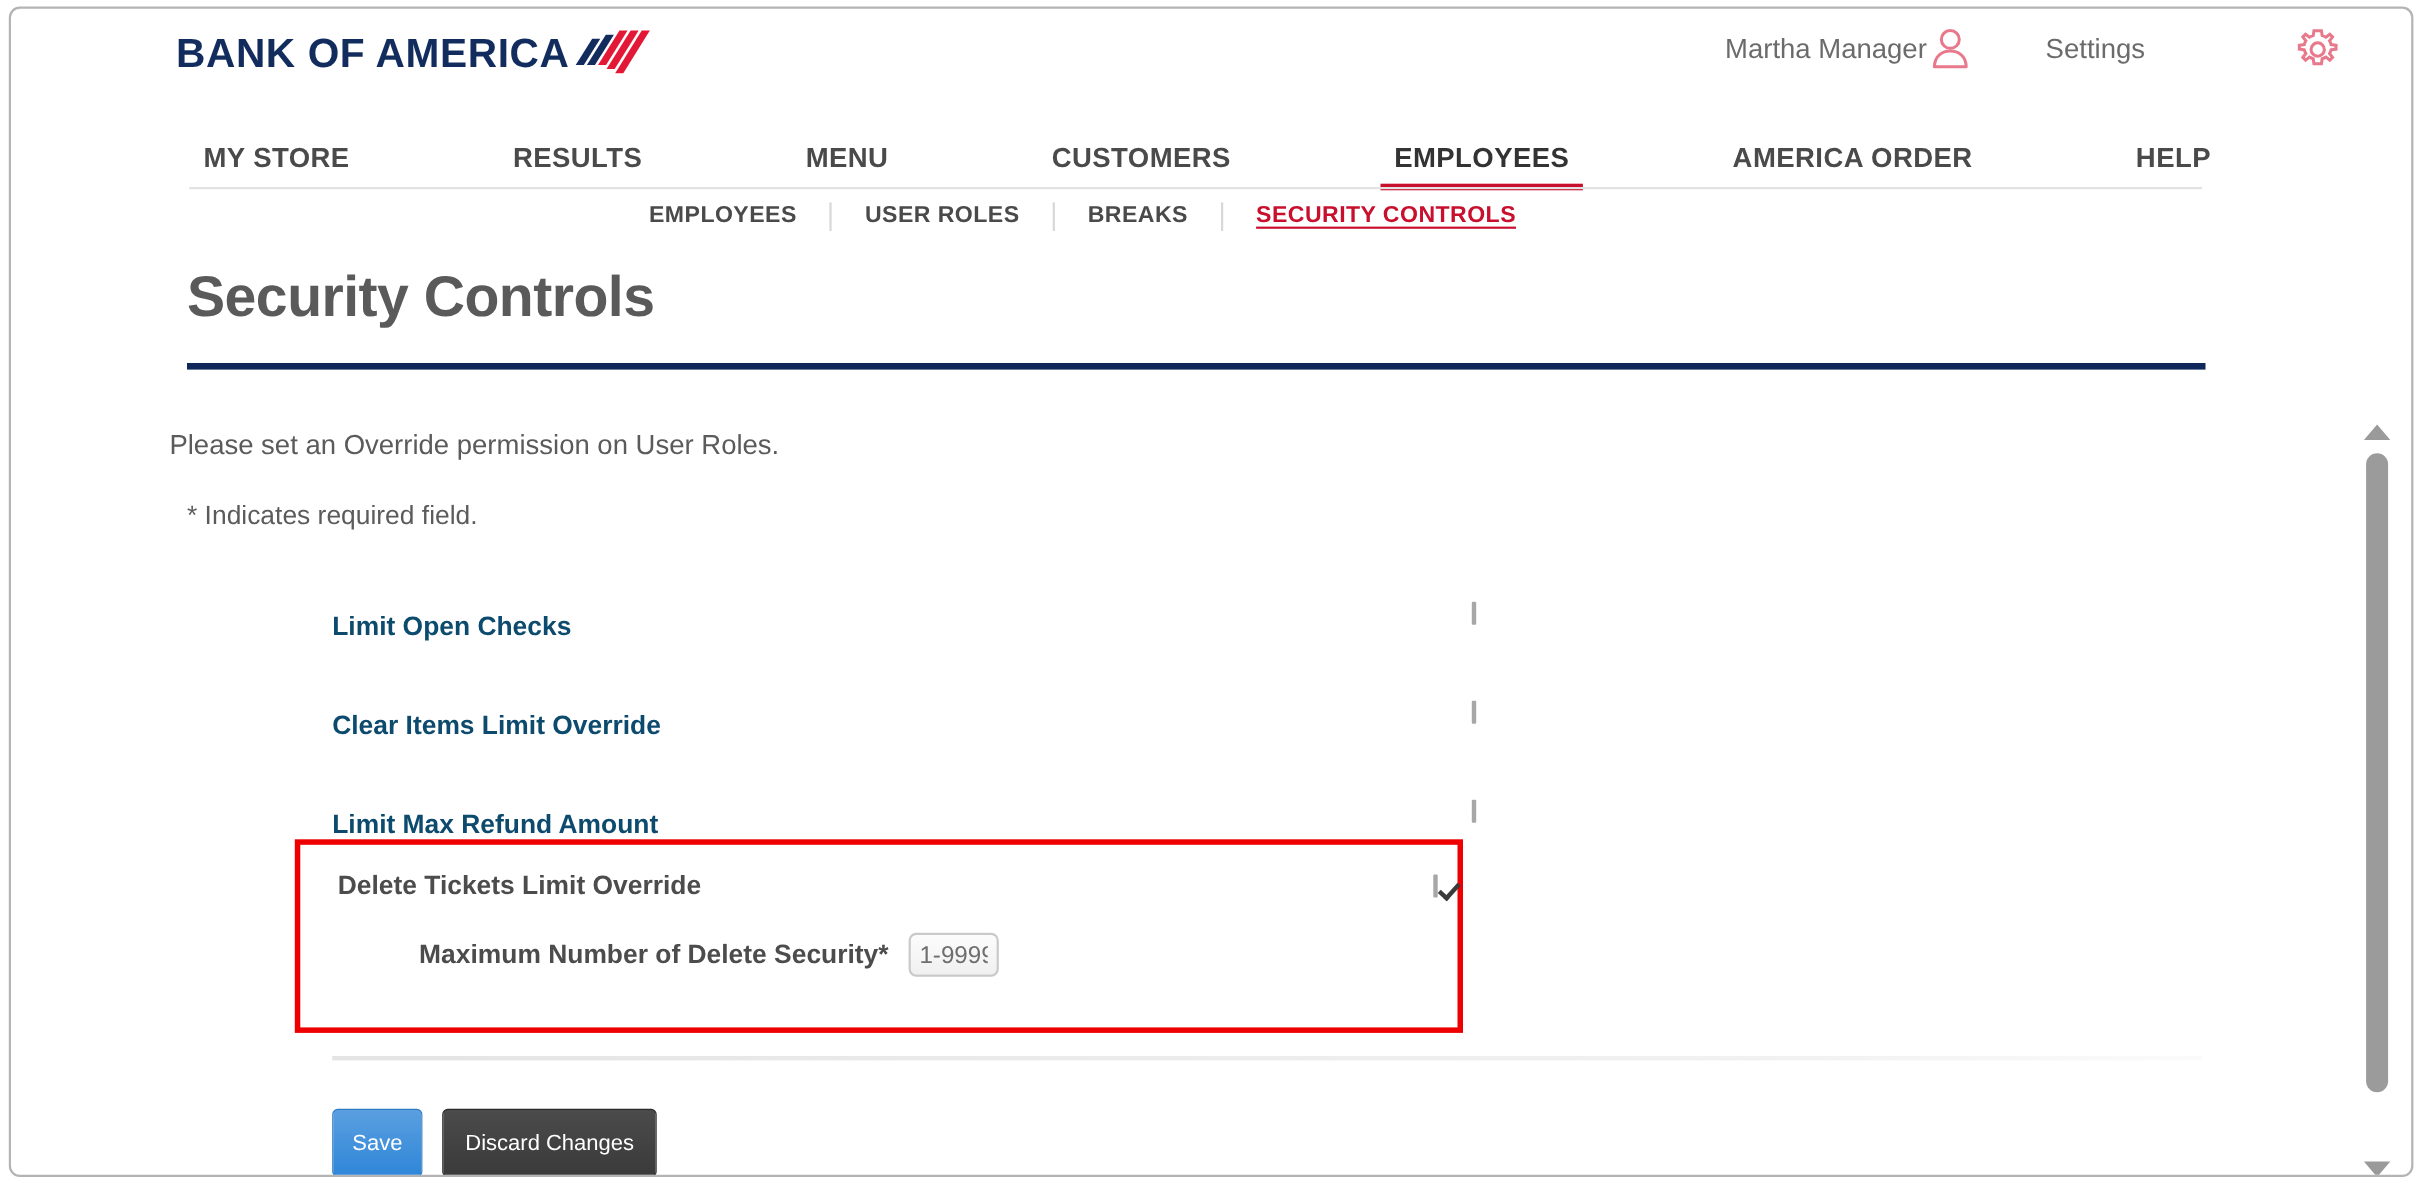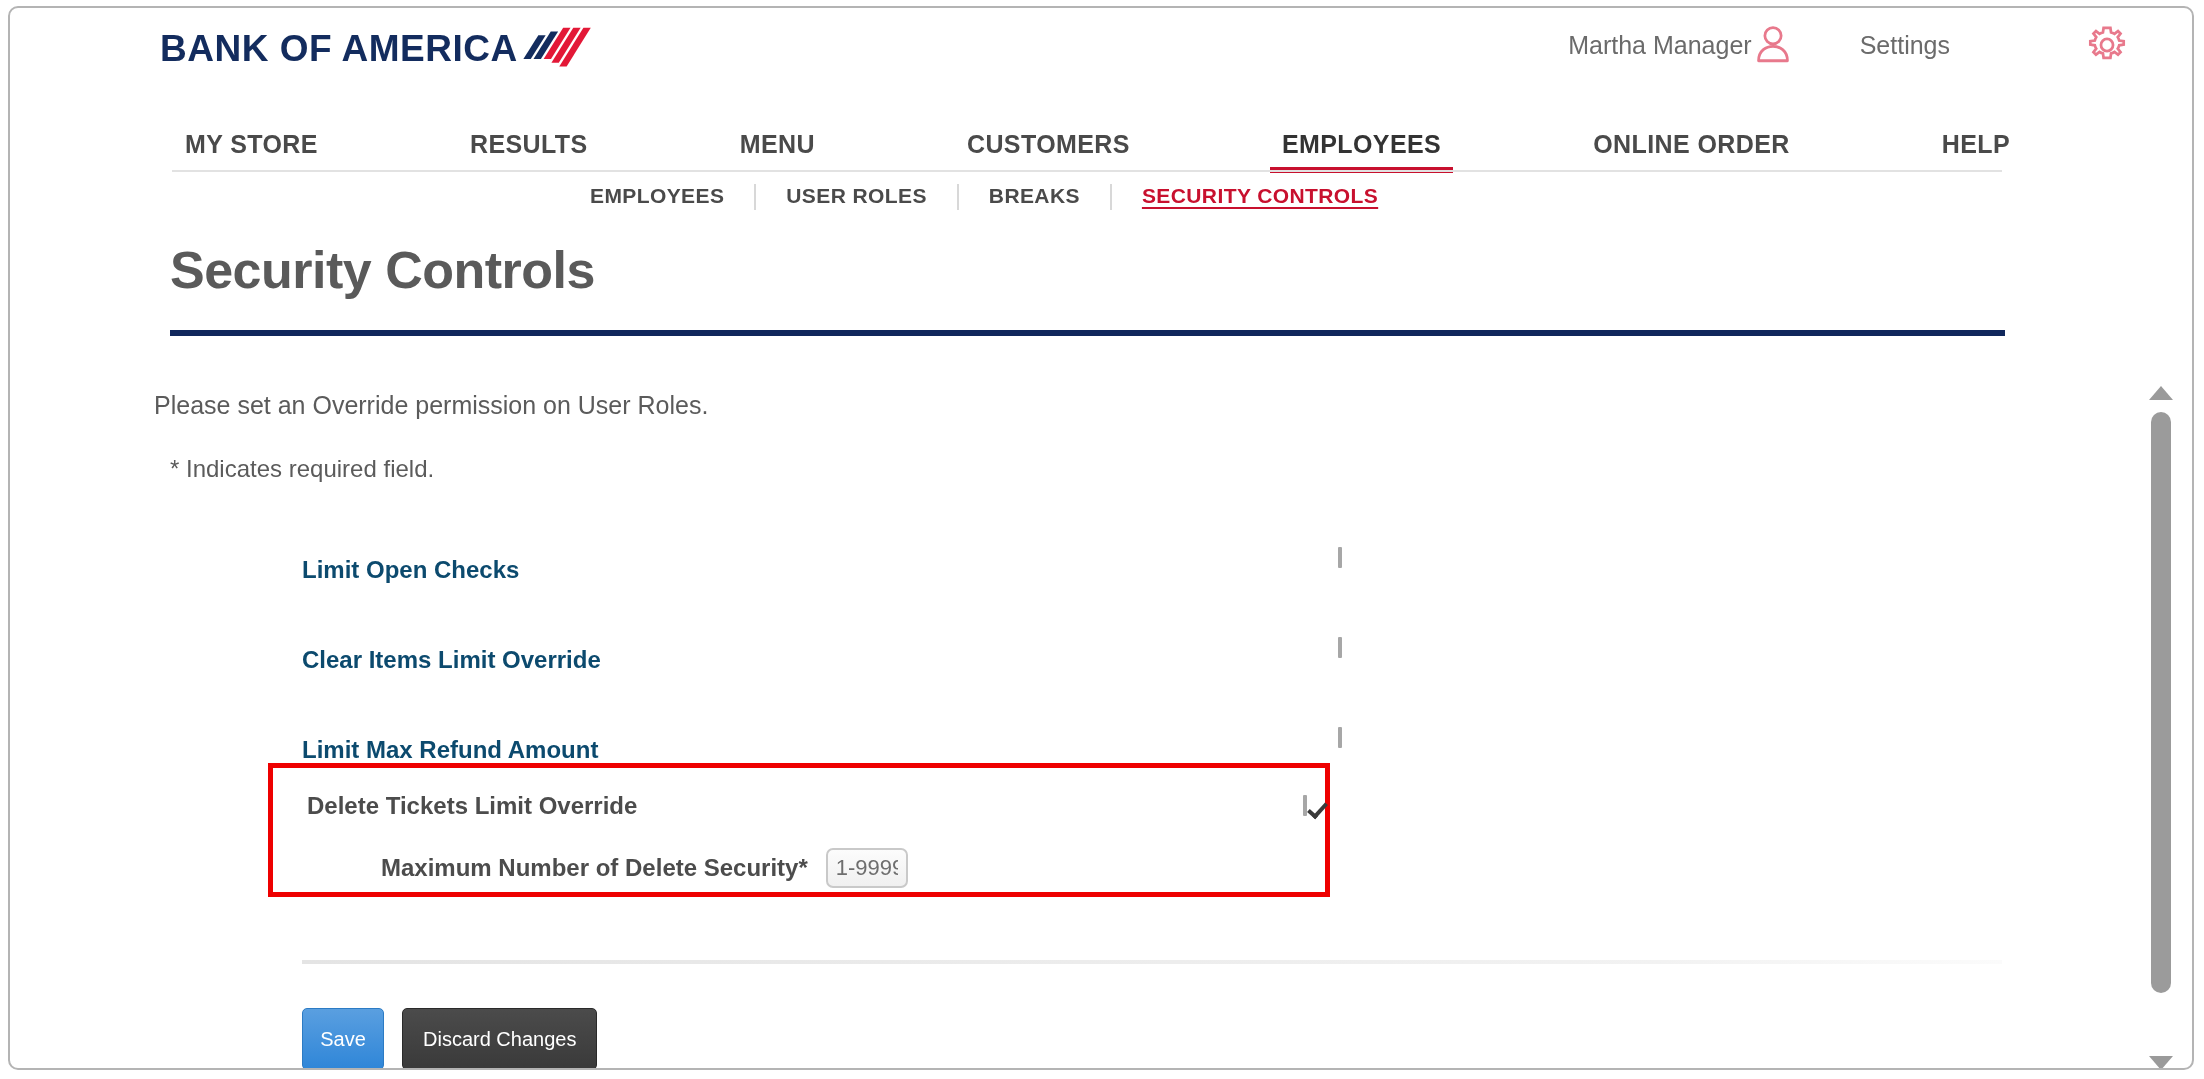--- a/index.html
+++ b/index.html
@@ -246,21 +246,21 @@
     border-width: 0 4px 4px 0;
     transform: rotate(42deg);
   }
 
   
   .highlight-box {
     position: absolute;
     left: 258px;
     top: 755px;
     width: 1062px;
-    height: 134px;
+    height: 176px;
     border: 5px solid #ee0000;
     box-sizing: border-box;
   }
   .hl-row1 {
     position: absolute;
     left: 34px;
     top: 24px;
     width: 1000px;
     display: flex;
     align-items: center;
@@ -428,21 +428,21 @@
       <div class="mainnav-item">MY STORE</div>
       <div class="nav-sep"></div>
       <div class="mainnav-item">RESULTS</div>
       <div class="nav-sep"></div>
       <div class="mainnav-item">MENU</div>
       <div class="nav-sep"></div>
       <div class="mainnav-item">CUSTOMERS</div>
       <div class="nav-sep"></div>
       <div class="mainnav-item active">EMPLOYEES</div>
       <div class="nav-sep"></div>
-      <div class="mainnav-item">ONLINE ORDER</div>
+      <div class="mainnav-item">AMERICA ORDER</div>
       <div class="nav-sep"></div>
       <div class="mainnav-item">HELP</div>
     </div>
   </div>
   <div class="nav-divider"></div>
 
   <div class="subnav">
     <div class="subnav-inner">
       <div class="subnav-item">EMPLOYEES</div>
       <div class="subnav-divider"></div>

